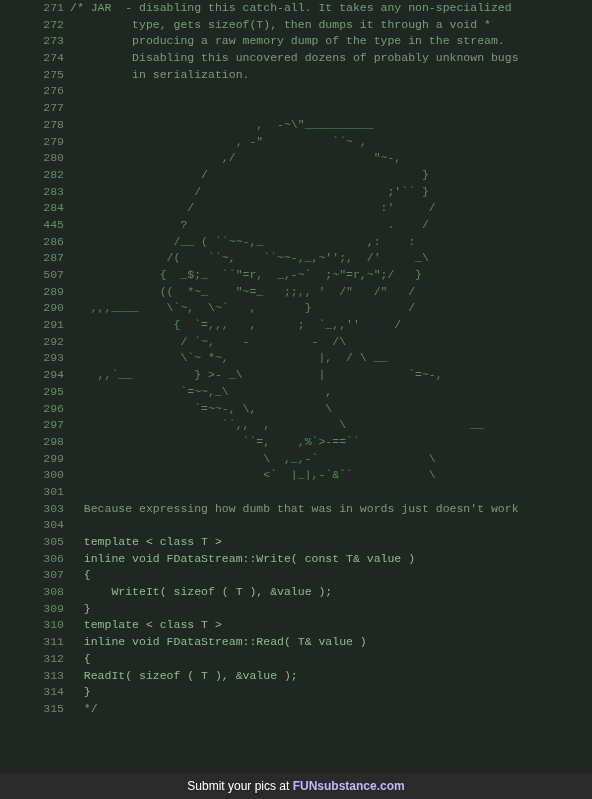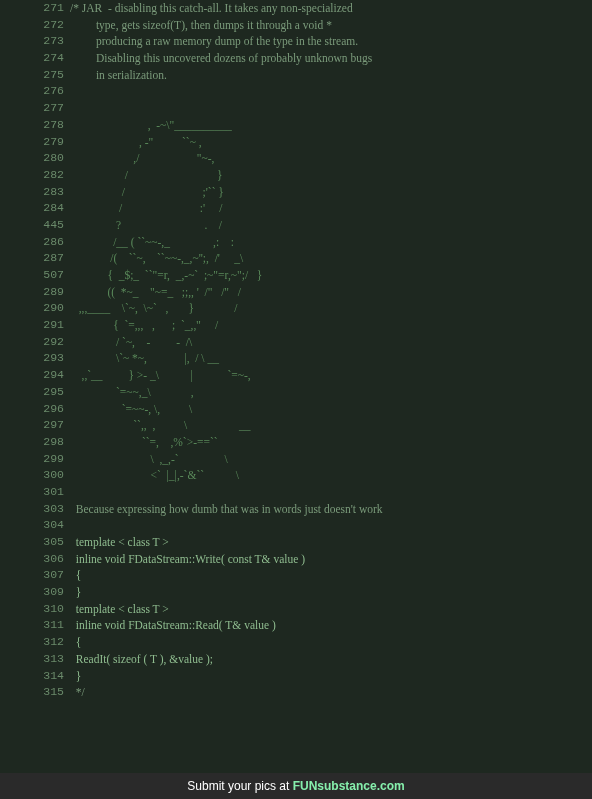--- a/index.html
+++ b/index.html
@@ -44,42 +44,41 @@
       padding-right: 6px;
       user-select: none;
       flex-shrink: 0;
       margin-left: 28px;
     }
 
     .line-content {
       color: #8fbc8f;
       white-space: pre;
       flex: 1;
-      font-family: Liberation Serif, serif;
     }
 
     .line-content.comment {
       color: #7a9a7a;
     }
 
     .line-content.ascii-art {
       color: #5a8a5a;
     }
 
     .footer-bar {
       background-color: #2a2a2a;
       text-align: center;
       padding: 6px 0;
       color: #ffffff;
       font-family: Arial, sans-serif;
       font-size: 12px;
     }
 
     .footer-bar .site-name {
-      color: #86efac;
+      color: #c4b5fd;
       font-weight: bold;
     }
   </style>
 </head>
 <body>
 
 <div class="code-container">
   <div class="code-block" id="code-lines">
   <div class="code-line">
         <span class="line-num">271</span>
@@ -215,20 +214,24 @@
       </div>
       <div class="code-line">
         <span class="line-num">306</span>
         <span class="line-content normal">  inline void FDataStream::Write( const T&amp; value )</span>
       </div>
       <div class="code-line">
         <span class="line-num">307</span>
         <span class="line-content normal">  {</span>
       </div>
       <div class="code-line">
+        <span class="line-num">308</span>
+        <span class="line-content normal">      WriteIt( sizeof ( T ), &amp;value );</span>
+      </div>
+      <div class="code-line">
         <span class="line-num">309</span>
         <span class="line-content normal">  }</span>
       </div>
       <div class="code-line">
         <span class="line-num">310</span>
         <span class="line-content normal">  template &lt; class T &gt;</span>
       </div>
       <div class="code-line">
         <span class="line-num">311</span>
         <span class="line-content normal">  inline void FDataStream::Read( T&amp; value )</span>

